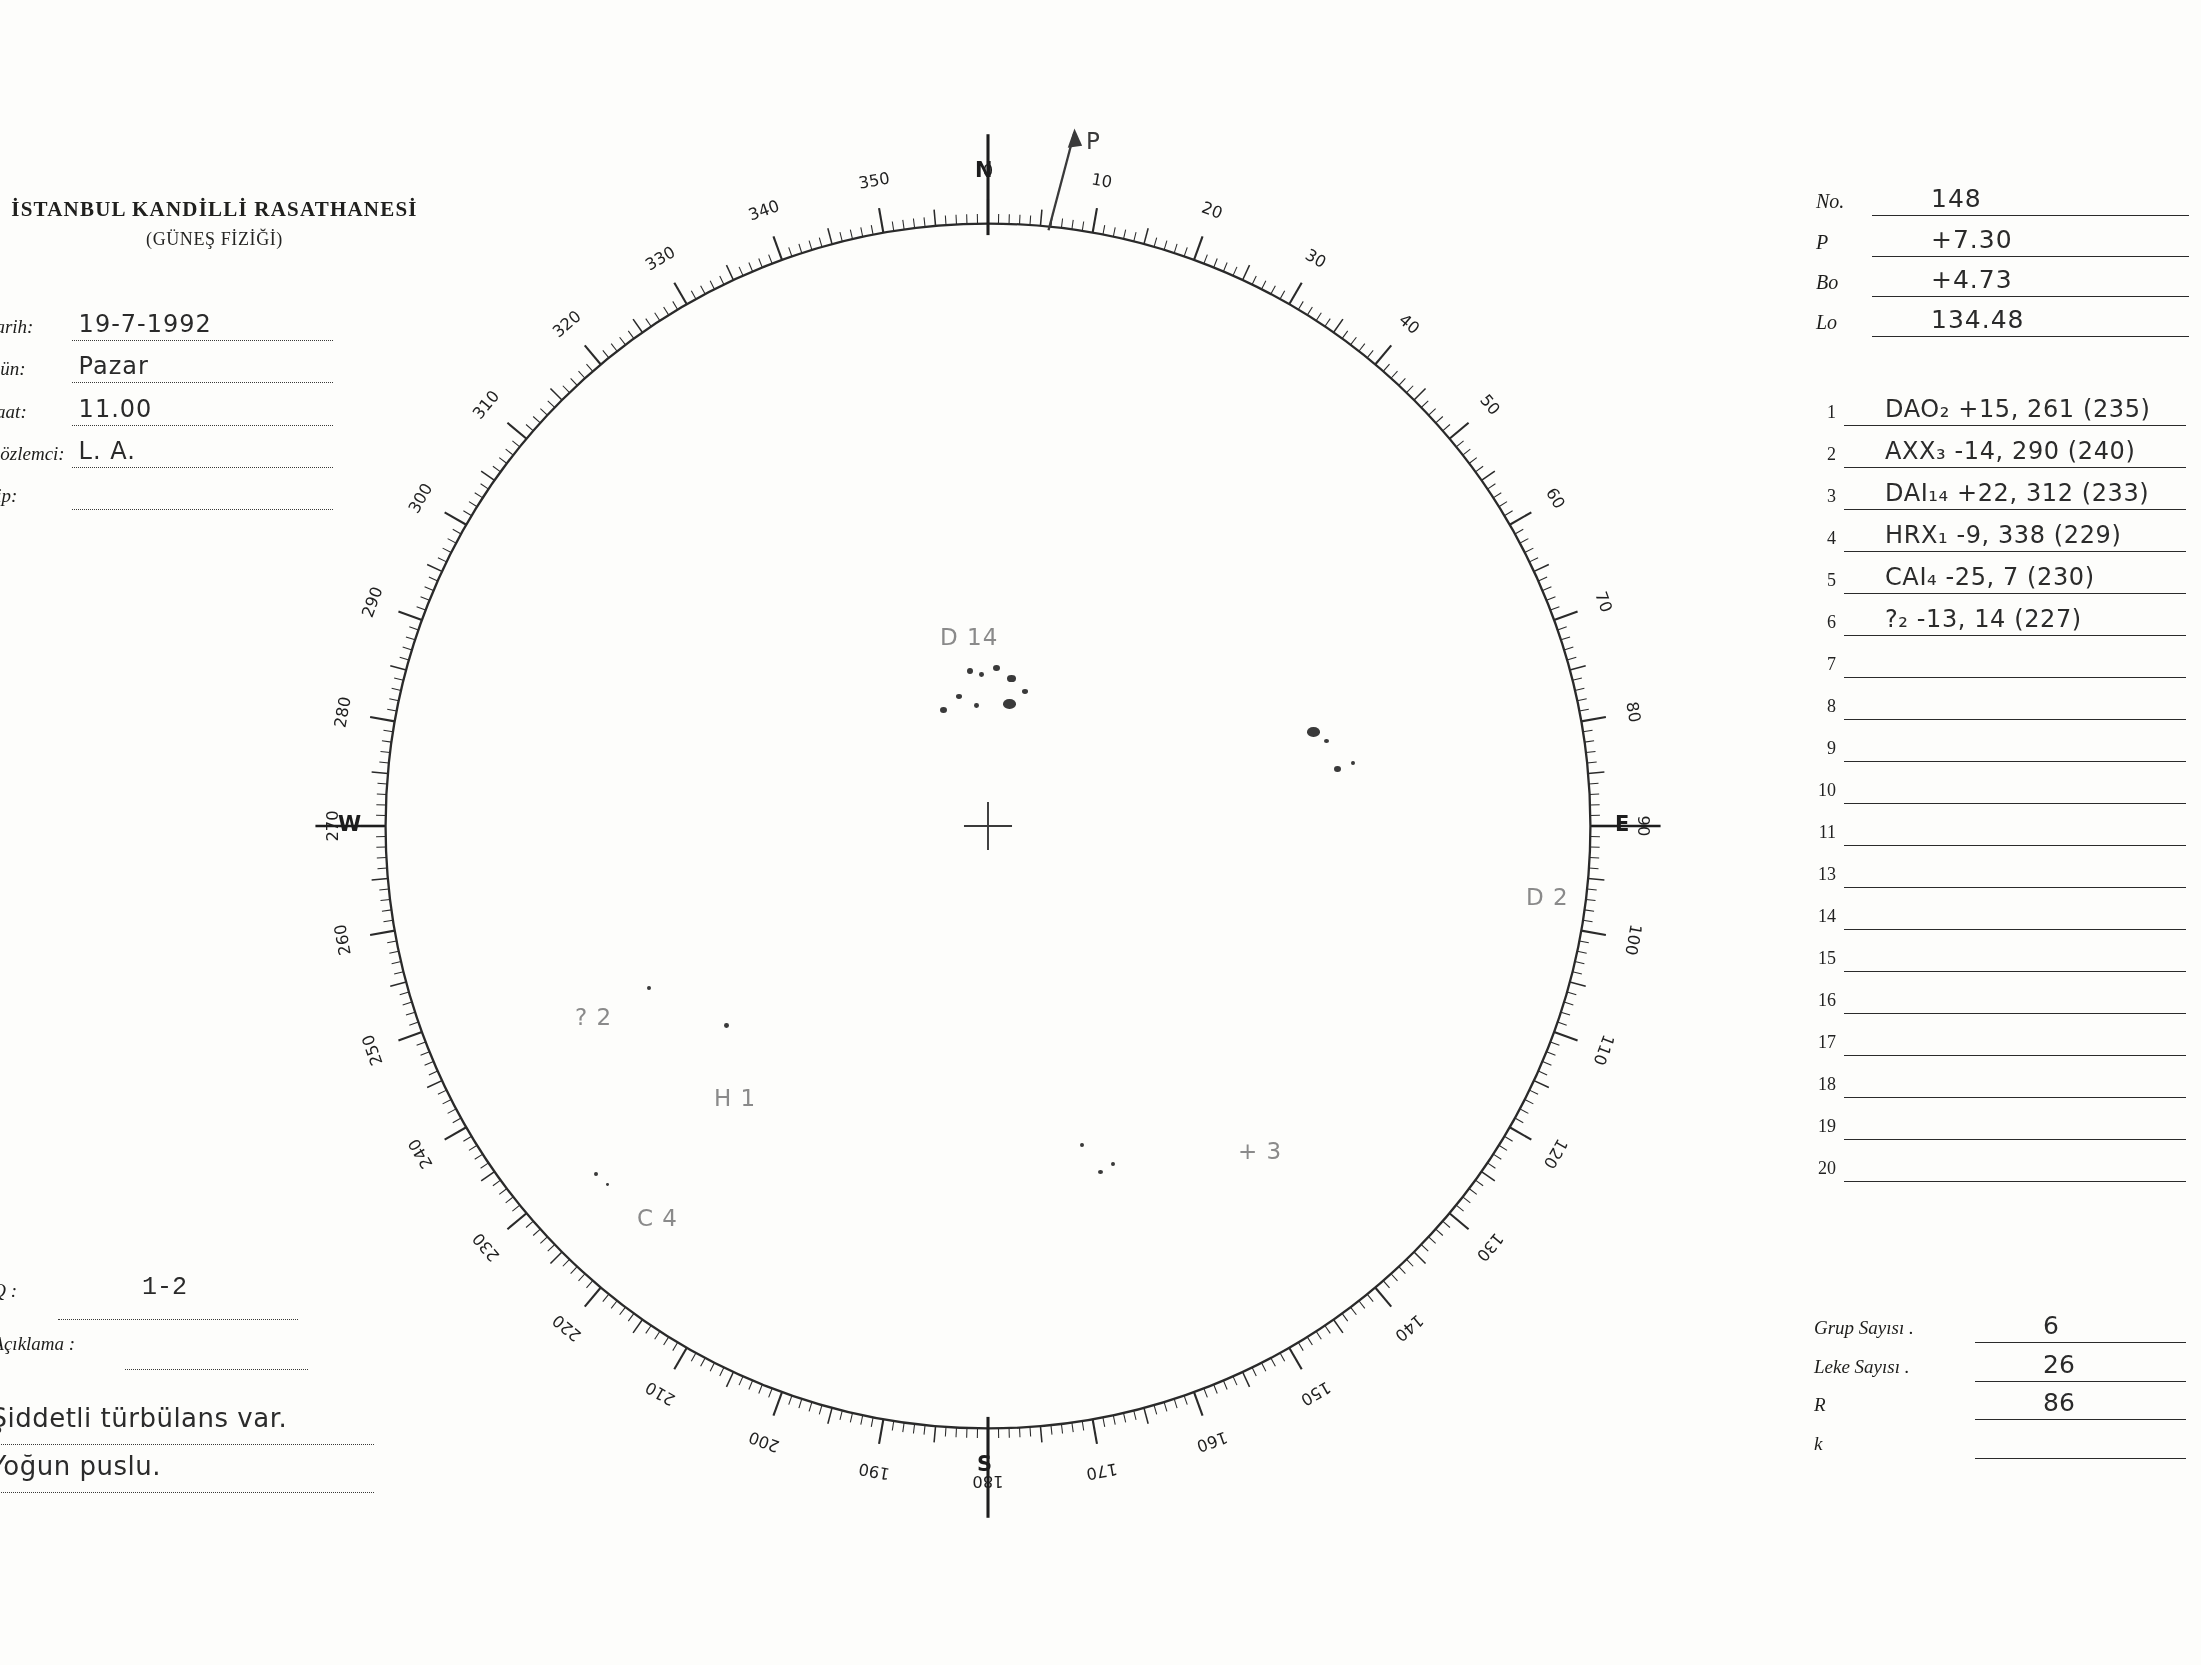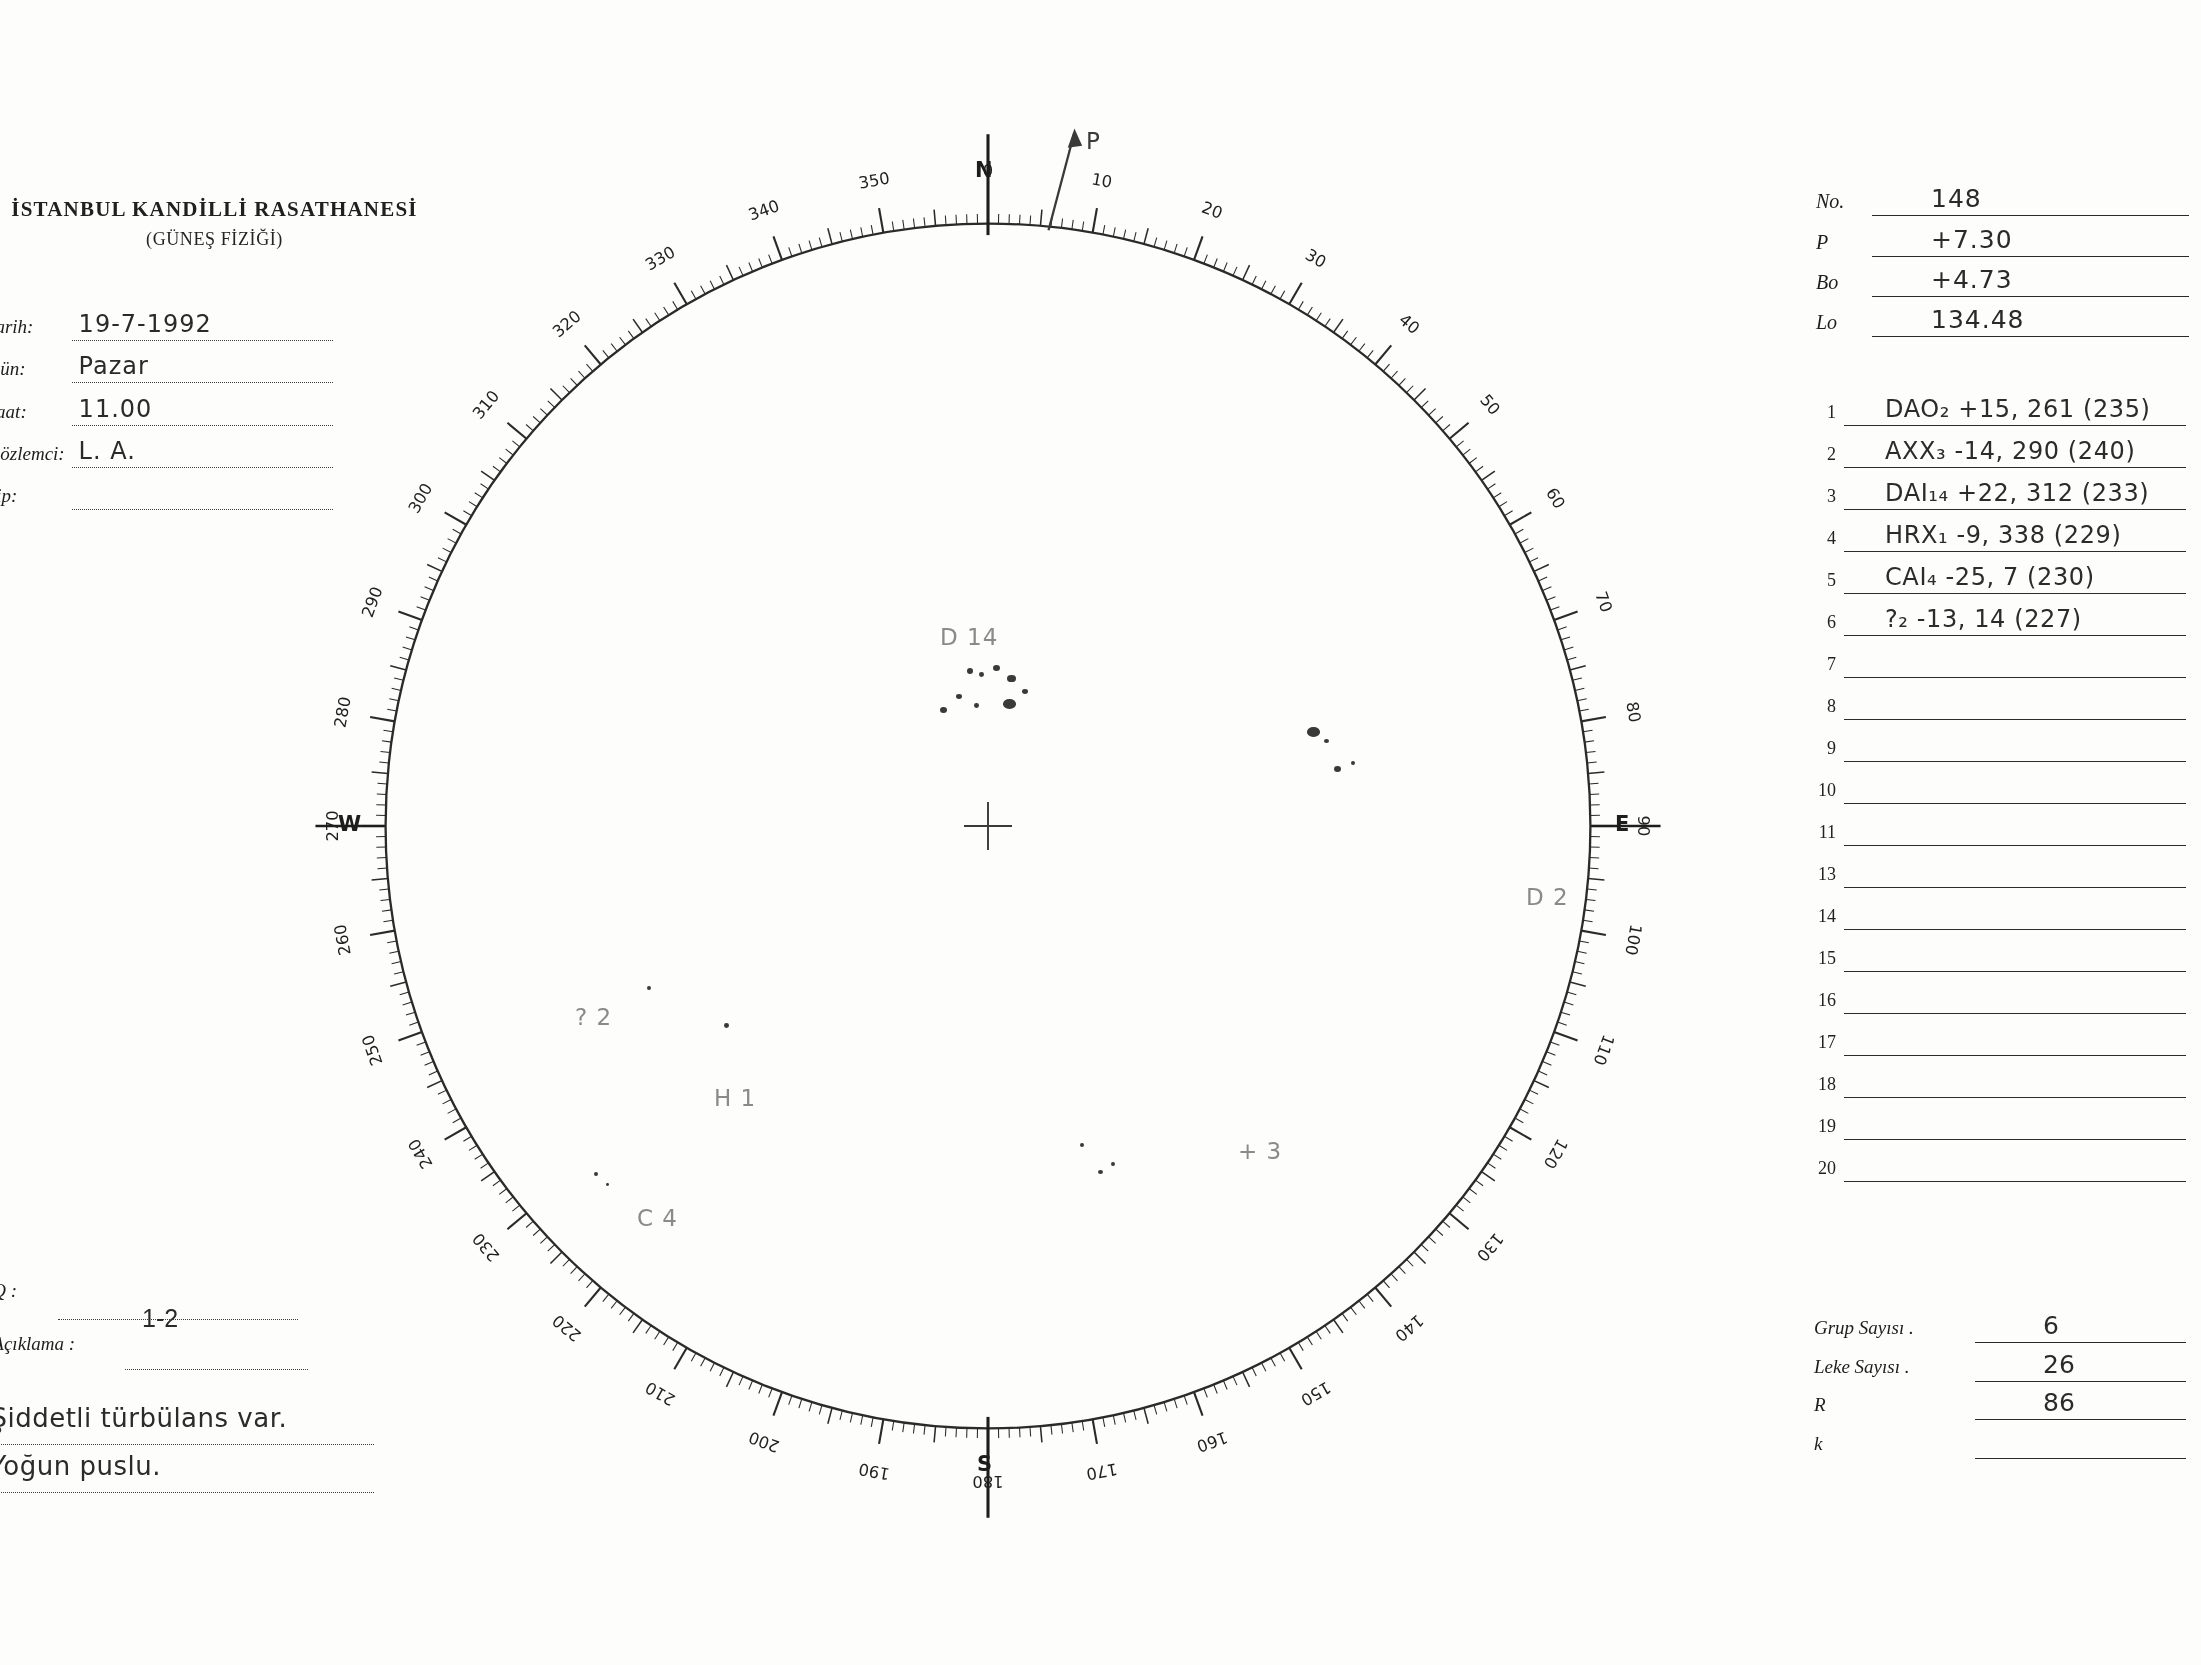--- a/index.html
+++ b/index.html
@@ -84,24 +84,23 @@
     font-size: 19px;
     color: #1d1d1b;
   }
   .note-line {
     position: absolute;
     border-bottom: 1px dotted #3a3a38;
     height: 1px;
   }
   .note-value {
     position: absolute;
-    font-family: Liberation Sans, sans-serif;
+    font-family: Liberation Mono, monospace;
     font-size: 25px;
     color: #2a2a2a;
-    margin-top: 31px;
   }
   .note-text {
     position: absolute;
     font-family: "DejaVu Sans", sans-serif;
     font-size: 26px;
     color: #2b2b2b;
     letter-spacing: 0.5px;
   }
 
   

